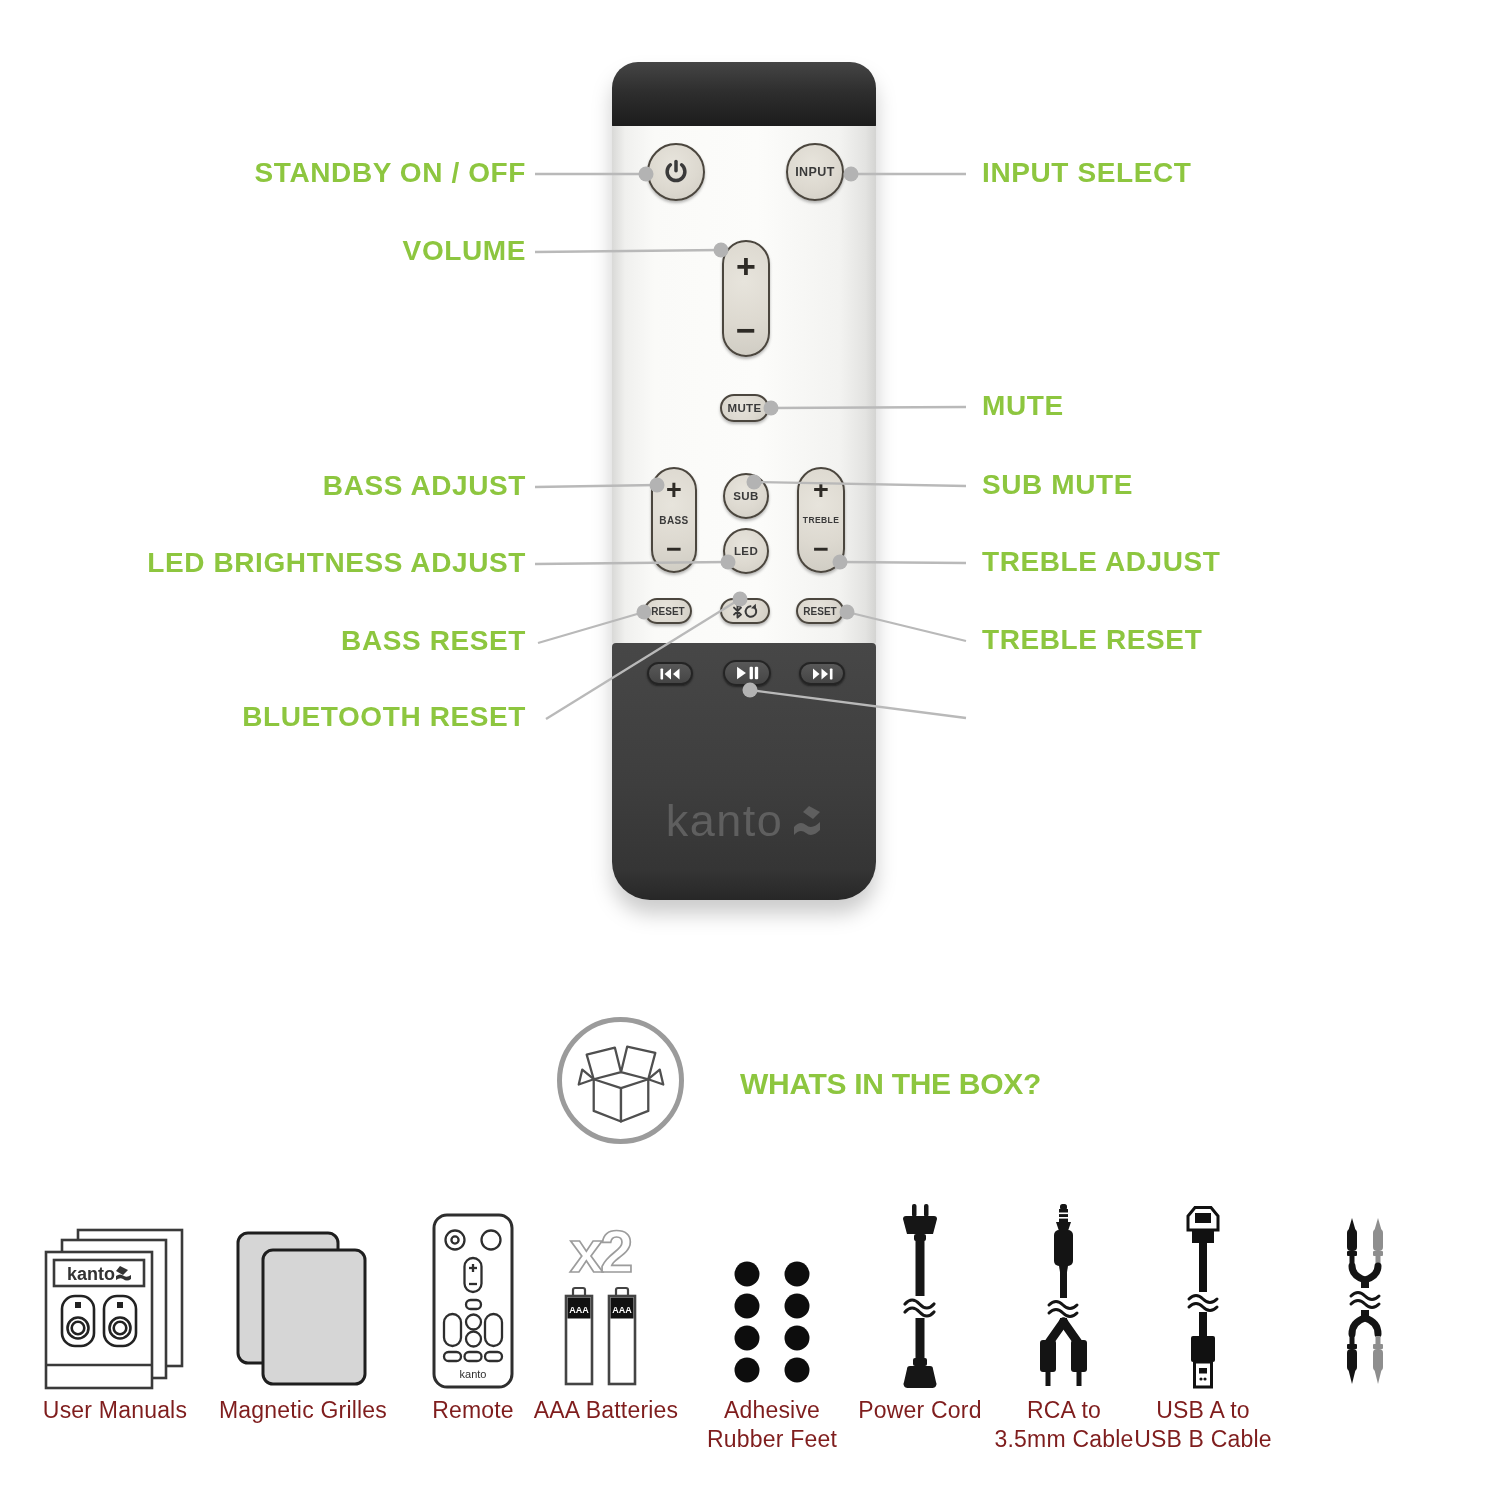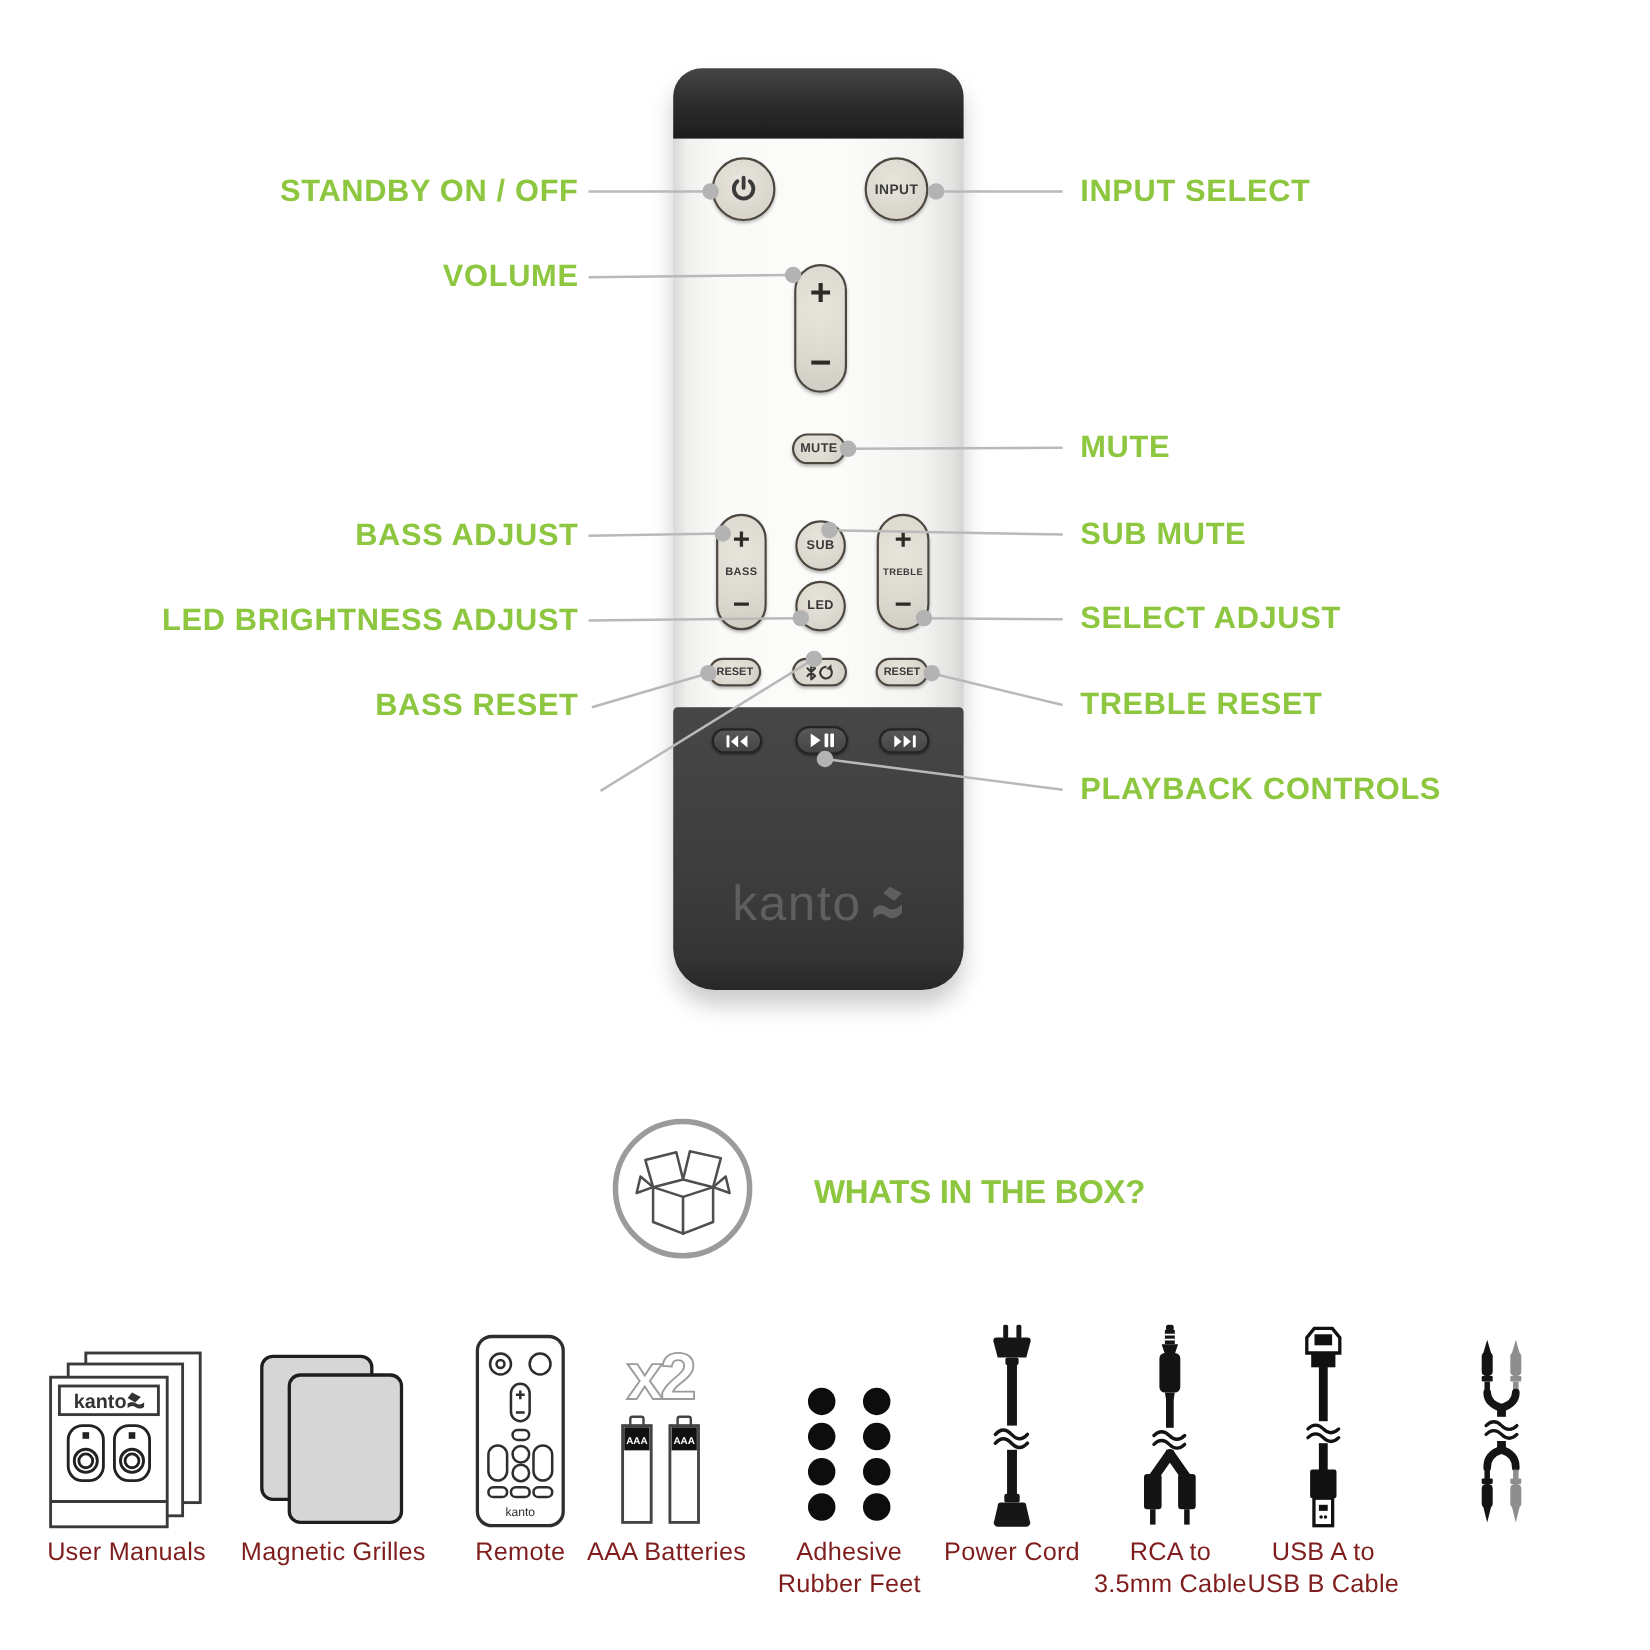--- a/index.html
+++ b/index.html
@@ -64,27 +64,27 @@
 </head>
 <body>
 
 <div id="stage">
 
   <div class="co co-l" style="top:174px">STANDBY ON / OFF</div>
   <div class="co co-l" style="top:252px">VOLUME</div>
   <div class="co co-l" style="top:487px">BASS ADJUST</div>
   <div class="co co-l" style="top:564px">LED BRIGHTNESS ADJUST</div>
   <div class="co co-l" style="top:642px">BASS RESET</div>
+  <div class="co co-l" style="top:718px">BLUETOOTH RESET</div>
 
   <div class="co co-r" style="top:174px">INPUT SELECT</div>
   <div class="co co-r" style="top:407px">MUTE</div>
   <div class="co co-r" style="top:486px">SUB MUTE</div>
-  <div class="co co-r" style="top:563px">SELECT ADJUST</div>
+  <div class="co co-r" style="top:563px">TREBLE ADJUST</div>
   <div class="co co-r" style="top:641px">TREBLE RESET</div>
-  <div class="co co-r" style="top:718px">PLAYBACK CONTROLS</div>
 
   <div class="remote">
     <div class="cap"></div>
     <div class="bodyw"></div>
     <div class="bodyd"></div>
 
     <div class="btn round" style="left:35px;top:81px;width:58px;height:58px">
       <svg width="28" height="28" viewBox="0 0 24 24">
         <path d="M12 3v8" stroke="#3a3a3a" stroke-width="3" stroke-linecap="round" fill="none"></path>
         <path d="M7.2 5.8a7.6 7.6 0 1 0 9.6 0" stroke="#3a3a3a" stroke-width="3" stroke-linecap="round" fill="none"></path>

